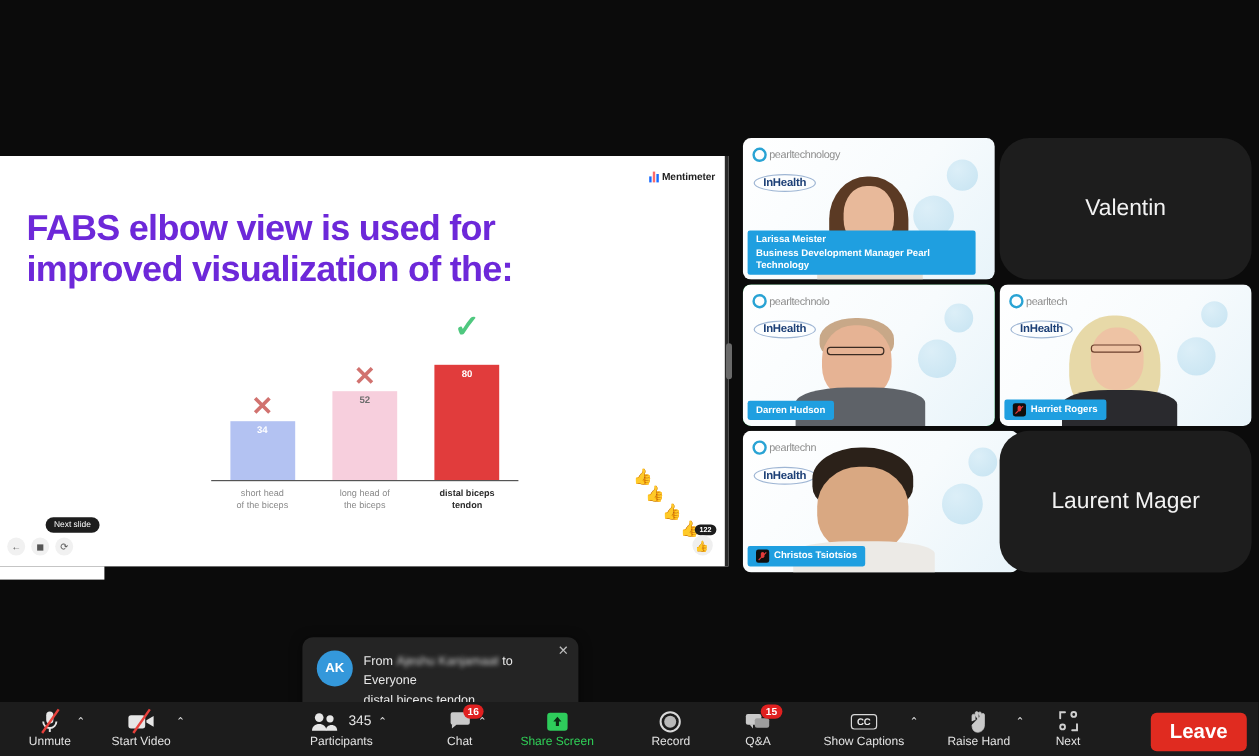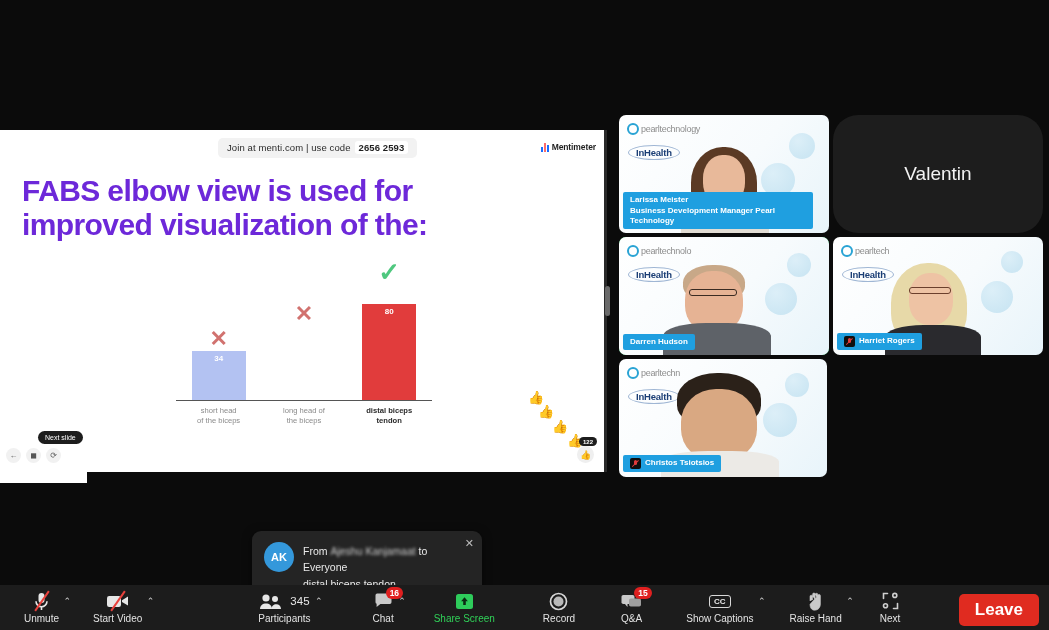--- a/index.html
+++ b/index.html
@@ -219,23 +219,20 @@
     background: #e02b20; color: #fff; font-size: 17px; font-weight: bold;
     padding: 6px 16px; border-radius: 5px;
   }
 </style>
 </head>
 <body>
 
 <div id="app">
 
   <div id="share-region">
-    <div class="menti-code-pill" style="left:218px; top:8px;">
-      <span>Join at menti.com | use code</span><span class="code-num">2656 2593</span>
-    </div>
 
     <div class="menti-brand" style="top:12px;">
       <span class="menti-brand-mark">
           <i></i>
           <i></i>
           <i></i>
         </span>
       <span>Mentimeter</span>
     </div>
 
@@ -244,20 +241,23 @@
     <div id="chart" style="top:125px;">
       <div class="bars">
         <div class="bar-col">
           <div class="bar-mark" style="color:#d1726f; bottom:50px;">✕</div>
           <div class="bar-rect" style="height:49px; background:#b3c2f2;">
             <div class="bar-val">34</div>
           </div>
         </div>
         <div class="bar-col">
           <div class="bar-mark" style="color:#d1726f; bottom:75px;">✕</div>
+          <div class="bar-rect" style="height:74px; background:#f7cfdd;">
+            <div class="bar-val" style="color:#6e6e6e;">52</div>
+          </div>
         </div>
         <div class="bar-col">
           <div class="bar-mark" style="color:#4fc87f; bottom:115px; font-size:26px;">✓</div>
           <div class="bar-rect" style="height:96px; background:#e13c3c;">
             <div class="bar-val">80</div>
           </div>
         </div>
       </div>
       <div class="axis-line"></div>
       <div class="axis-labels">
@@ -354,40 +354,43 @@
       <div class="p-face" style="left:76px; top:10px; width:44px; height:52px; background:#eec3a4;"></div>
       <div class="p-glasses" style="left:76px; top:24px; width:42px; border-color:#6b3f2c;"></div>
       <div class="p-body" style="left:52px; bottom:0; width:96px; height:30px; background:#2a2a2e;"></div>
     </div>
     <div class="name-badge">
       <span class="mic-muted"></span>
       <span>Harriet Rogers</span>
     </div>
   </div>
 
-  <div class="tile" style="left:619px; top:359px; width:208px; height:118px;">
+  <div class="tile" style="left:619px; top:359px; width:230px; height:118px;">
     <div class="vbg"></div>
     <div class="vbubble" style="right:18px; top:14px; width:24px; height:24px;"></div>
     <div class="vbubble" style="right:30px; top:44px; width:34px; height:34px;"></div>
     <div class="logo-pearl">
       <span class="ring"></span>
       <span class="txt">pearltechn</span>
     </div>
     <div class="logo-inhealth">InHealth</div>
     <div class="person">
       <div class="p-hair" style="left:58px; top:-12px; width:84px; height:54px; background:#2b2119;"></div>
       <div class="p-face" style="left:62px; top:4px; width:76px; height:72px; background:#d9a882;"></div>
       <div class="p-body" style="left:42px; bottom:0; width:118px; height:26px; background:#eceae6;"></div>
     </div>
     <div class="name-badge">
       <span class="mic-muted"></span>
       <span>Christos Tsiotsios</span>
     </div>
   </div>
 
+  <div class="tile named-only" style="left:833px; top:359px; width:210px; height:118px;">
+    <span class="tile-name-big">Laurent Mager</span>
+  </div>
 
   <div id="chat-toast">
     <div class="toast-avatar">AK</div>
     <div class="toast-body">
       <div>
         <span>From</span>
         <span class="toast-from-blur">Ajeshu Kanjamaat</span>
         <span>to Everyone</span>
       </div>
       <div>distal biceps tendon</div>

